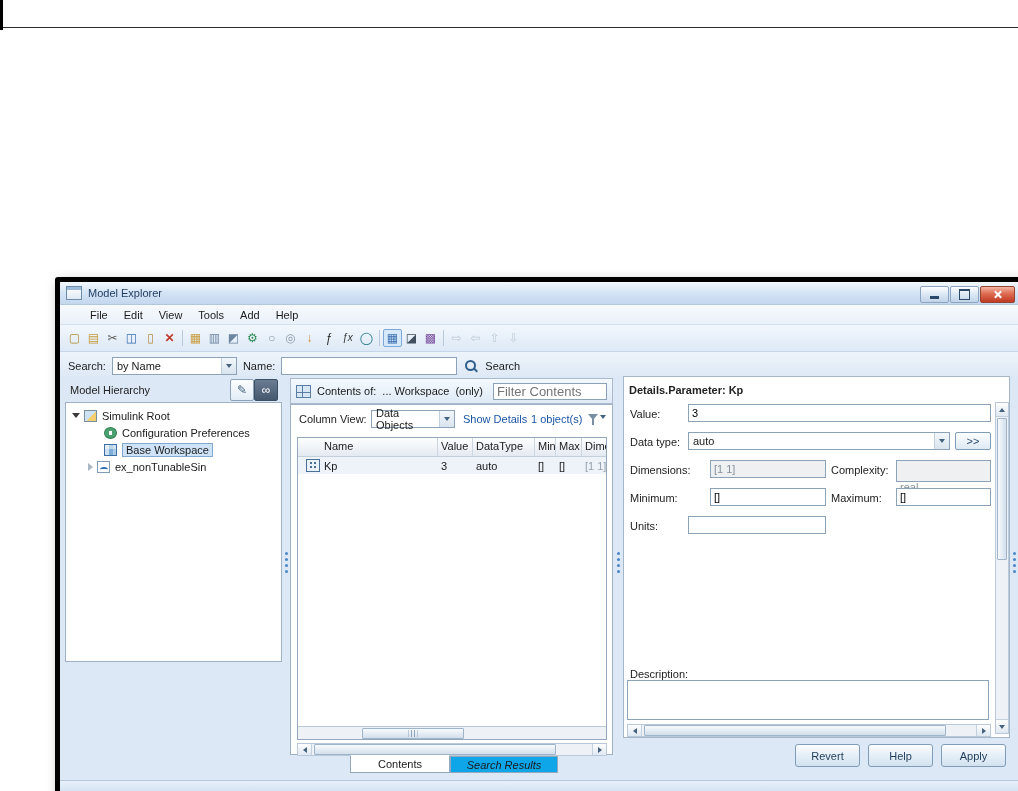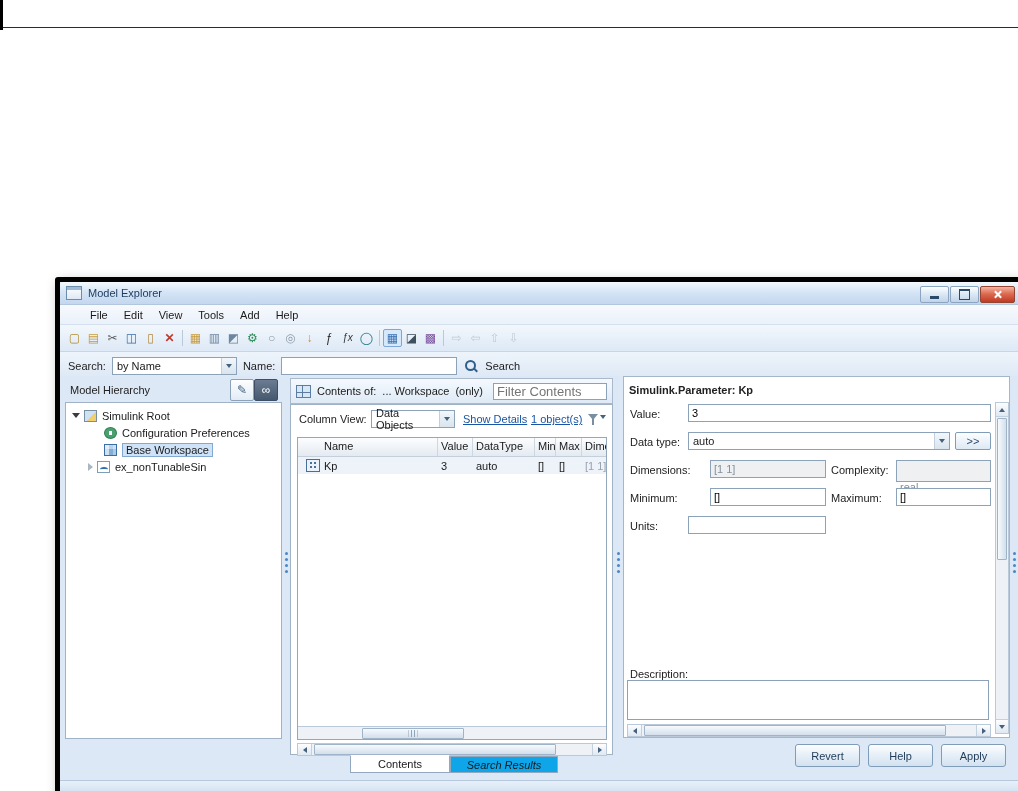--- a/index.html
+++ b/index.html
@@ -55,21 +55,21 @@
   .mag::after{content:"";position:absolute;left:10px;top:11px;width:5px;height:2px;background:#2f5f8f;transform:rotate(45deg);}
 
   
   .main{position:absolute;left:0;top:94px;right:0;bottom:13px;background:#dce8f5;}
   .box{position:absolute;background:#fff;border:1px solid #a0b2c6;box-sizing:border-box;}
   .flbl{position:absolute;color:#222;white-space:nowrap;}
   .tin{position:absolute;height:18px;border:1px solid #8ba2b9;background:#fff;font:inherit;font-size:11px;
        padding:0 3px;box-sizing:border-box;}
   .disin{background:#eef0f2;color:#84909d;}
   .abs{position:absolute;}
-  .lnk{color:#1a55a5;text-decoration:underline;white-space:nowrap;}
+  .lnk{color:#1a55a5;white-space:nowrap;}
   .vdots{position:absolute;width:3px;height:3px;border-radius:50%;background:#4d86c6;
        box-shadow:0 6px 0 #4d86c6,0 12px 0 #4d86c6,0 18px 0 #4d86c6;}
 
   
   .hbtn{position:absolute;width:22px;height:20px;border:1px solid #8ba2b9;border-radius:2px;
        background:linear-gradient(#fdfeff,#e2ecf6);display:flex;align-items:center;justify-content:center;font-size:12px;color:#3a5a7a;}
   .hbtn.dark{background:linear-gradient(#6b7c92,#45586e);color:#fff;border-color:#3c4f64;}
   .trow{display:flex;align-items:center;height:17px;white-space:nowrap;}
   .exp-open{width:0;height:0;border-left:4px solid transparent;border-right:4px solid transparent;border-top:5px solid #3c3c3c;margin-right:4px;}
   .exp-closed{width:0;height:0;border-top:4px solid transparent;border-bottom:4px solid transparent;border-left:5px solid #a9b6c4;margin-right:4px;}
@@ -211,21 +211,21 @@
   <div class="main">
 
     <span class="flbl" style="left:10px;top:8px">Model Hierarchy</span>
     <span class="hbtn" style="left:170px;top:3px">
         <span>✎</span>
       </span>
     <span class="hbtn dark" style="left:194px;top:3px">
         <span>∞</span>
       </span>
 
-    <div class="box" style="left:5px;top:26px;width:217px;height:337px;padding-top:4px">
+    <div class="box" style="left:5px;top:26px;width:217px;height:260px;padding-top:4px">
       <div class="trow" style="padding-left:6px">
         <span class="exp-open"></span>
         <span class="nico ico-root"></span>
         <span class="tlabel">Simulink Root</span>
       </div>
       <div class="trow" style="padding-left:38px">
         <span class="nico ico-cfg"></span>
         <span class="tlabel">Configuration Preferences</span>
       </div>
       <div class="trow" style="padding-left:38px">
@@ -307,21 +307,21 @@
       </div>
     <div class="tab inactive" style="left:390px;top:380px;width:108px;height:17px">
         <span>Search Results</span>
       </div>
 
     <span class="vdots" style="left:557px;top:176px"></span>
 
     <div class="abs" style="left:563px;top:0;width:387px;height:403px">
       <div class="box" style="left:0;top:0;width:387px;height:362px;border-color:#a5b6c9"></div>
 
-      <span class="flbl" style="left:6px;top:8px;font-weight:bold">Simulink.Parameter: Kp</span>
+      <span class="flbl" style="left:6px;top:8px;font-weight:bold">Details.Parameter: Kp</span>
 
       <span class="flbl" style="left:7px;top:32px">Value:</span>
       <input class="tin" style="left: 65px; top: 28px; width: 303px;" value="3">
 
       <span class="flbl" style="left:7px;top:60px">Data type:</span>
       <div class="combo abs" style="left:65px;top:56px;width:262px">
         <span>auto</span>
         <span class="ca">
             <span class="arr-d"></span>
           </span>

